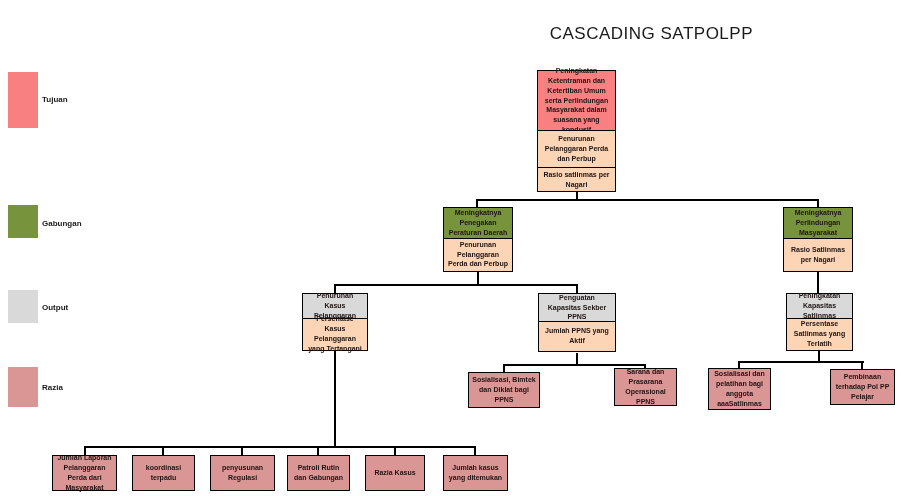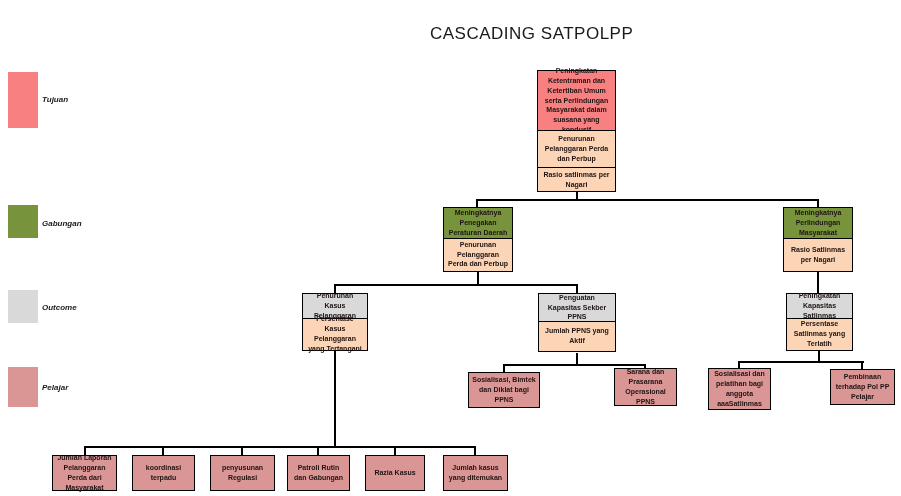--- a/index.html
+++ b/index.html
@@ -1,54 +1,54 @@
 <!DOCTYPE html>
 <html><head>
 <meta charset="utf-8">
 <style>
   html,body { margin:0; padding:0; background:#ffffff; }
   #canvas {
     position:relative; width:901px; height:496px; background:#ffffff;
     font-family:"Liberation Sans", sans-serif; overflow:hidden;
   }
   .title {
-    position:absolute; left:430px; top:24px; width:340px;
-    text-align:left; font-size:17px; letter-spacing:.5px; color:#1a1a1a;
+    position:absolute; left:413px; top:24px; width:340px;
+    text-align:right; font-size:17px; letter-spacing:.5px; color:#1a1a1a;
   }
   .node { position:absolute; box-sizing:border-box; display:flex; flex-direction:column; }
   .sec {
     box-sizing:border-box; border:1.5px solid #000; display:flex;
     align-items:center; justify-content:center; text-align:center;
     font-weight:bold; font-size:7px; line-height:1.42; padding:1px 3px; color:#201414;
   }
   .sec + .sec { margin-top:-1.5px; }
   .fill-red   { background:#F88080; }
   .fill-green { background:#77933C; }
   .fill-gray  { background:#D9D9D9; }
   .fill-rose  { background:#D99694; }
   .fill-peach { background:#FBD5B5; }
   .swatch { position:absolute; }
-  .legend-label { position:absolute; font-size:8px; font-weight:bold; color:#1a1a1a;font-style:italic; }
+  .legend-label { position:absolute; font-size:8px; font-weight:bold; color:#1a1a1a; }
   .line { position:absolute; background:#000; }
 </style>
 </head>
 <body>
 
 <div id="canvas">
 
   <div class="title">CASCADING SATPOLPP</div>
 
   <div class="swatch fill-red" style="left:8px; top:72px;  width:30px; height:56px;"></div>
   <div class="legend-label" style="left:42px; top:95px;">Tujuan</div>
   <div class="swatch fill-green" style="left:8px; top:205px; width:30px; height:33px;"></div>
   <div class="legend-label" style="left:42px; top:219px;">Gabungan</div>
   <div class="swatch fill-gray" style="left:8px; top:290px; width:30px; height:33px;"></div>
-  <div class="legend-label" style="left:42px; top:303px;">Outcome</div>
+  <div class="legend-label" style="left:42px; top:303px;">Output</div>
   <div class="swatch fill-rose" style="left:8px; top:367px; width:30px; height:40px;"></div>
-  <div class="legend-label" style="left:42px; top:383px;">Pelajar</div>
+  <div class="legend-label" style="left:42px; top:383px;">Razia</div>
 
   <div class="node" style="left:537px; top:70px; width:79px;">
     <div class="sec fill-red" style="height:61px;">Peningkatan Ketentraman dan Ketertiban Umum serta Perlindungan Masyarakat dalam suasana yang kondusif</div>
     <div class="sec fill-peach" style="height:39px;">Penurunan Pelanggaran Perda dan Perbup</div>
     <div class="sec fill-peach" style="height:25px;">Rasio satlinmas per Nagari</div>
   </div>
 
   <div class="node" style="left:443px; top:207px; width:70px;">
     <div class="sec fill-green" style="height:32px;">Meningkatnya Penegakan Peraturan Daerah</div>
     <div class="sec fill-peach" style="height:34px;">Penurunan Pelanggaran Perda dan Perbup</div>

